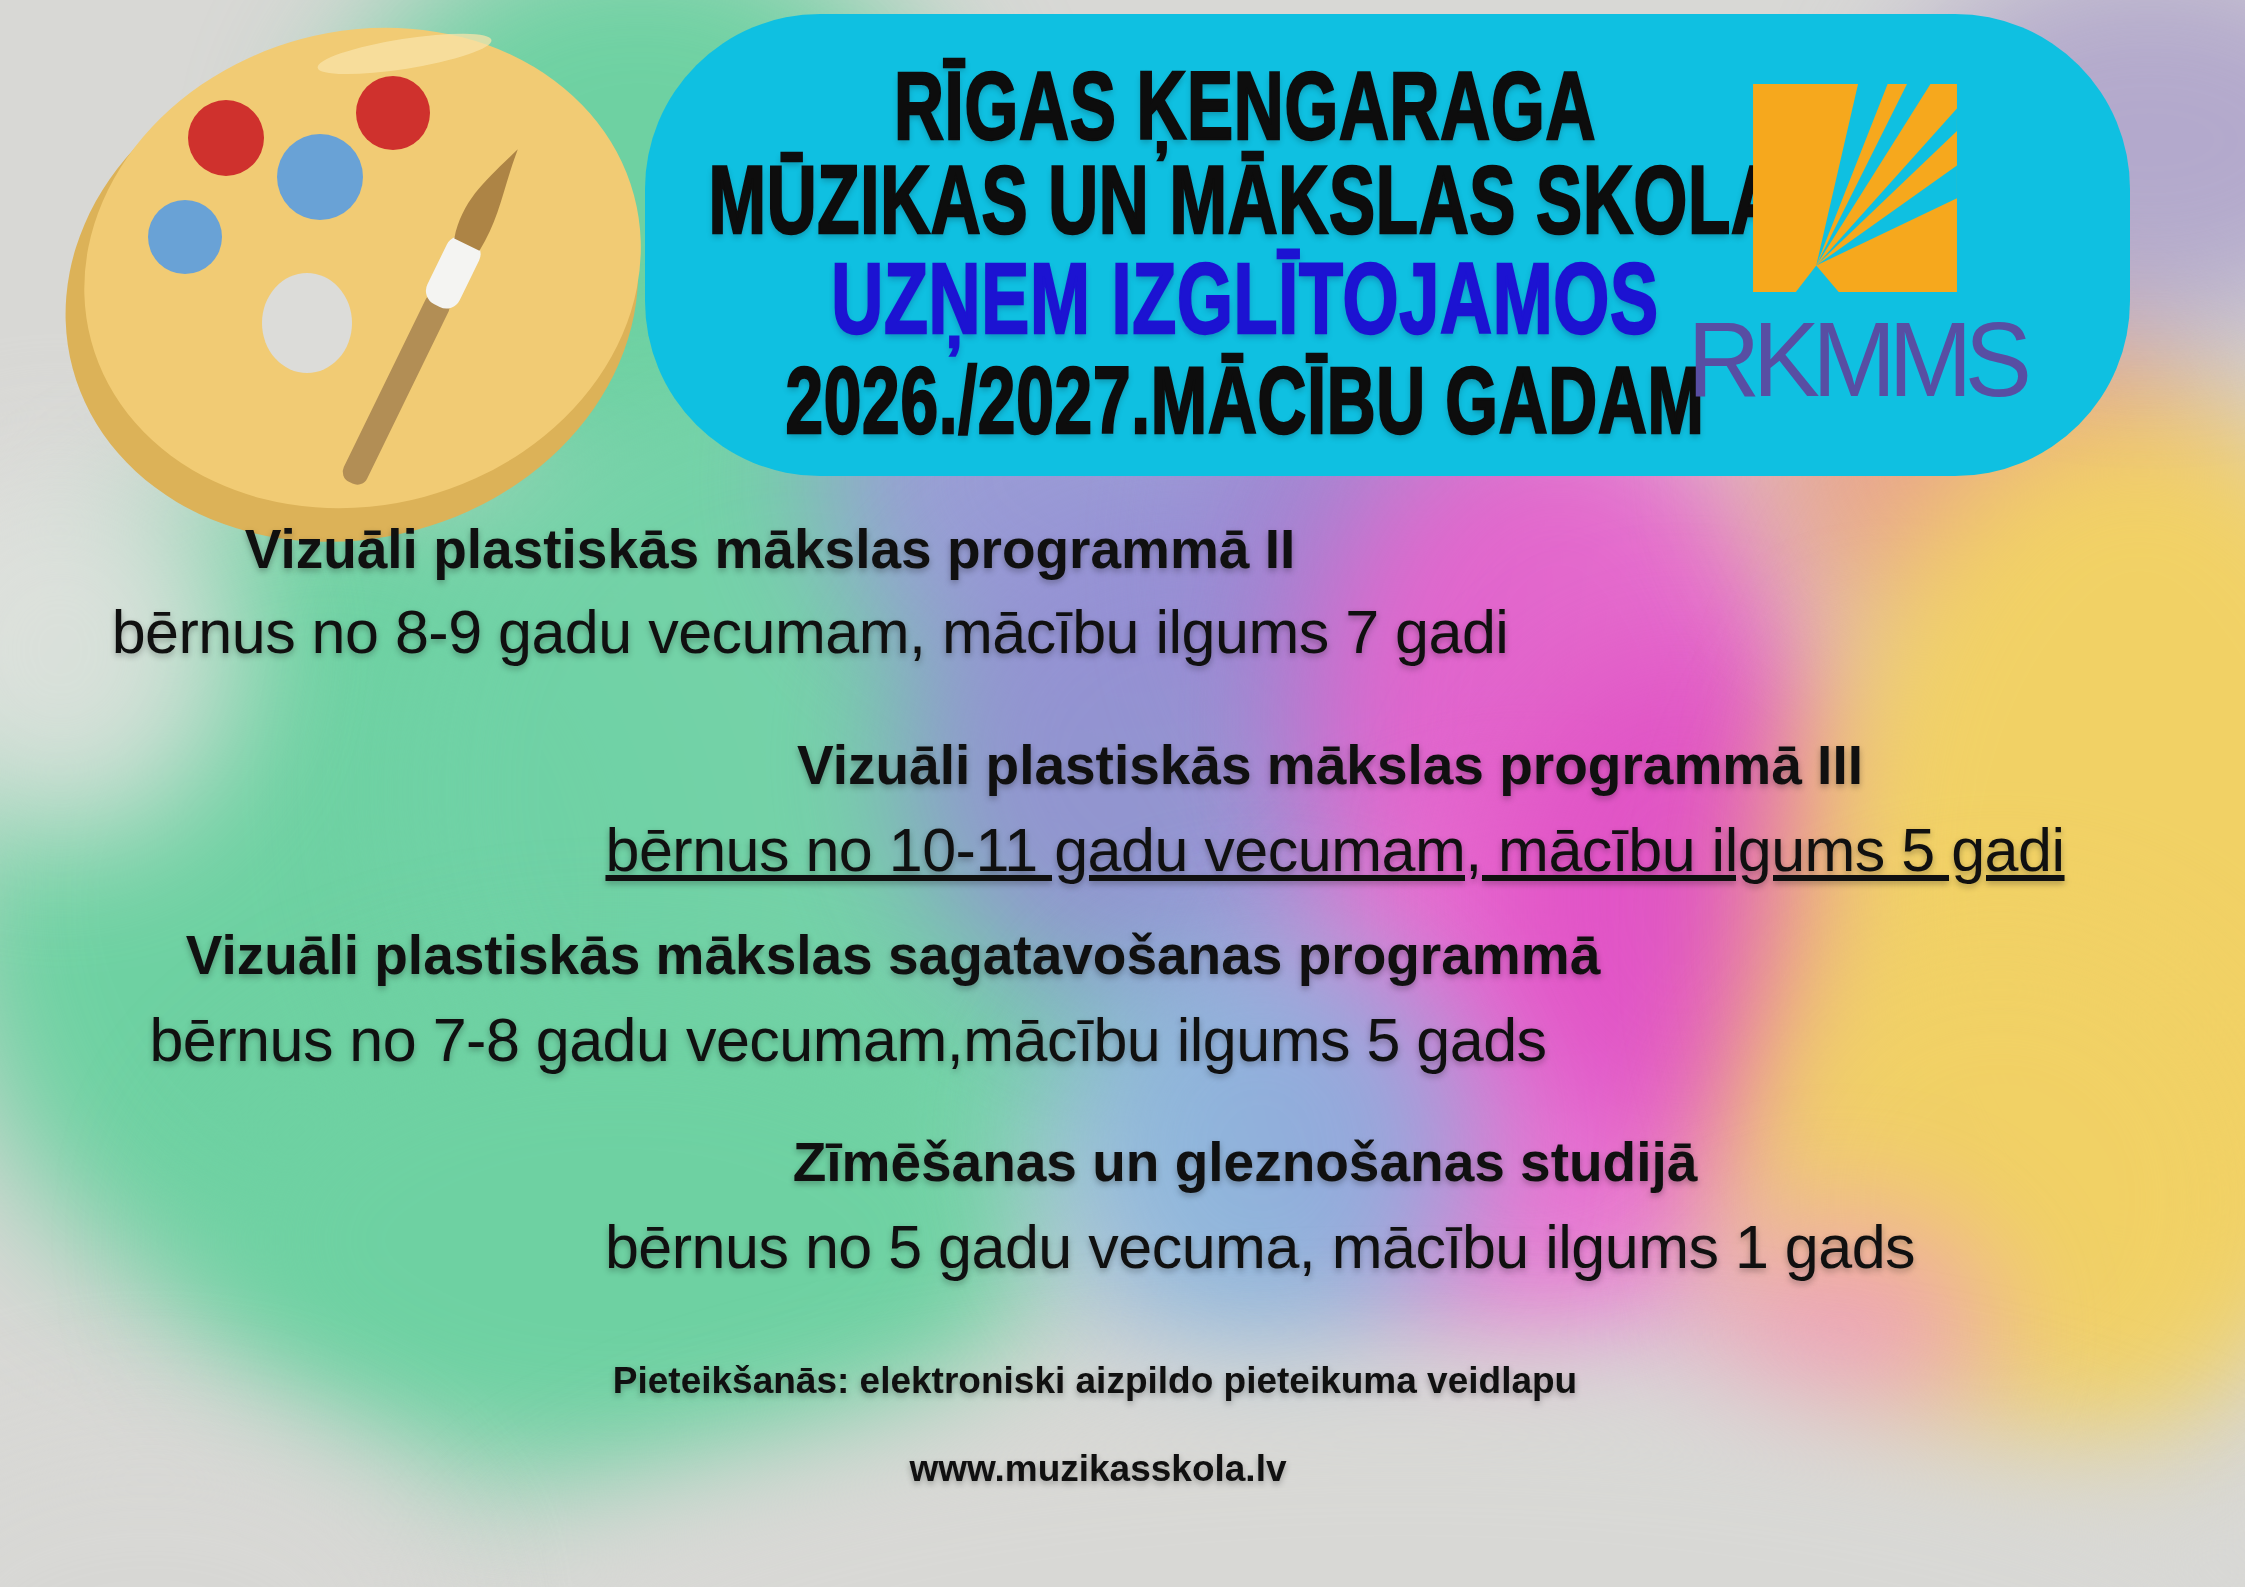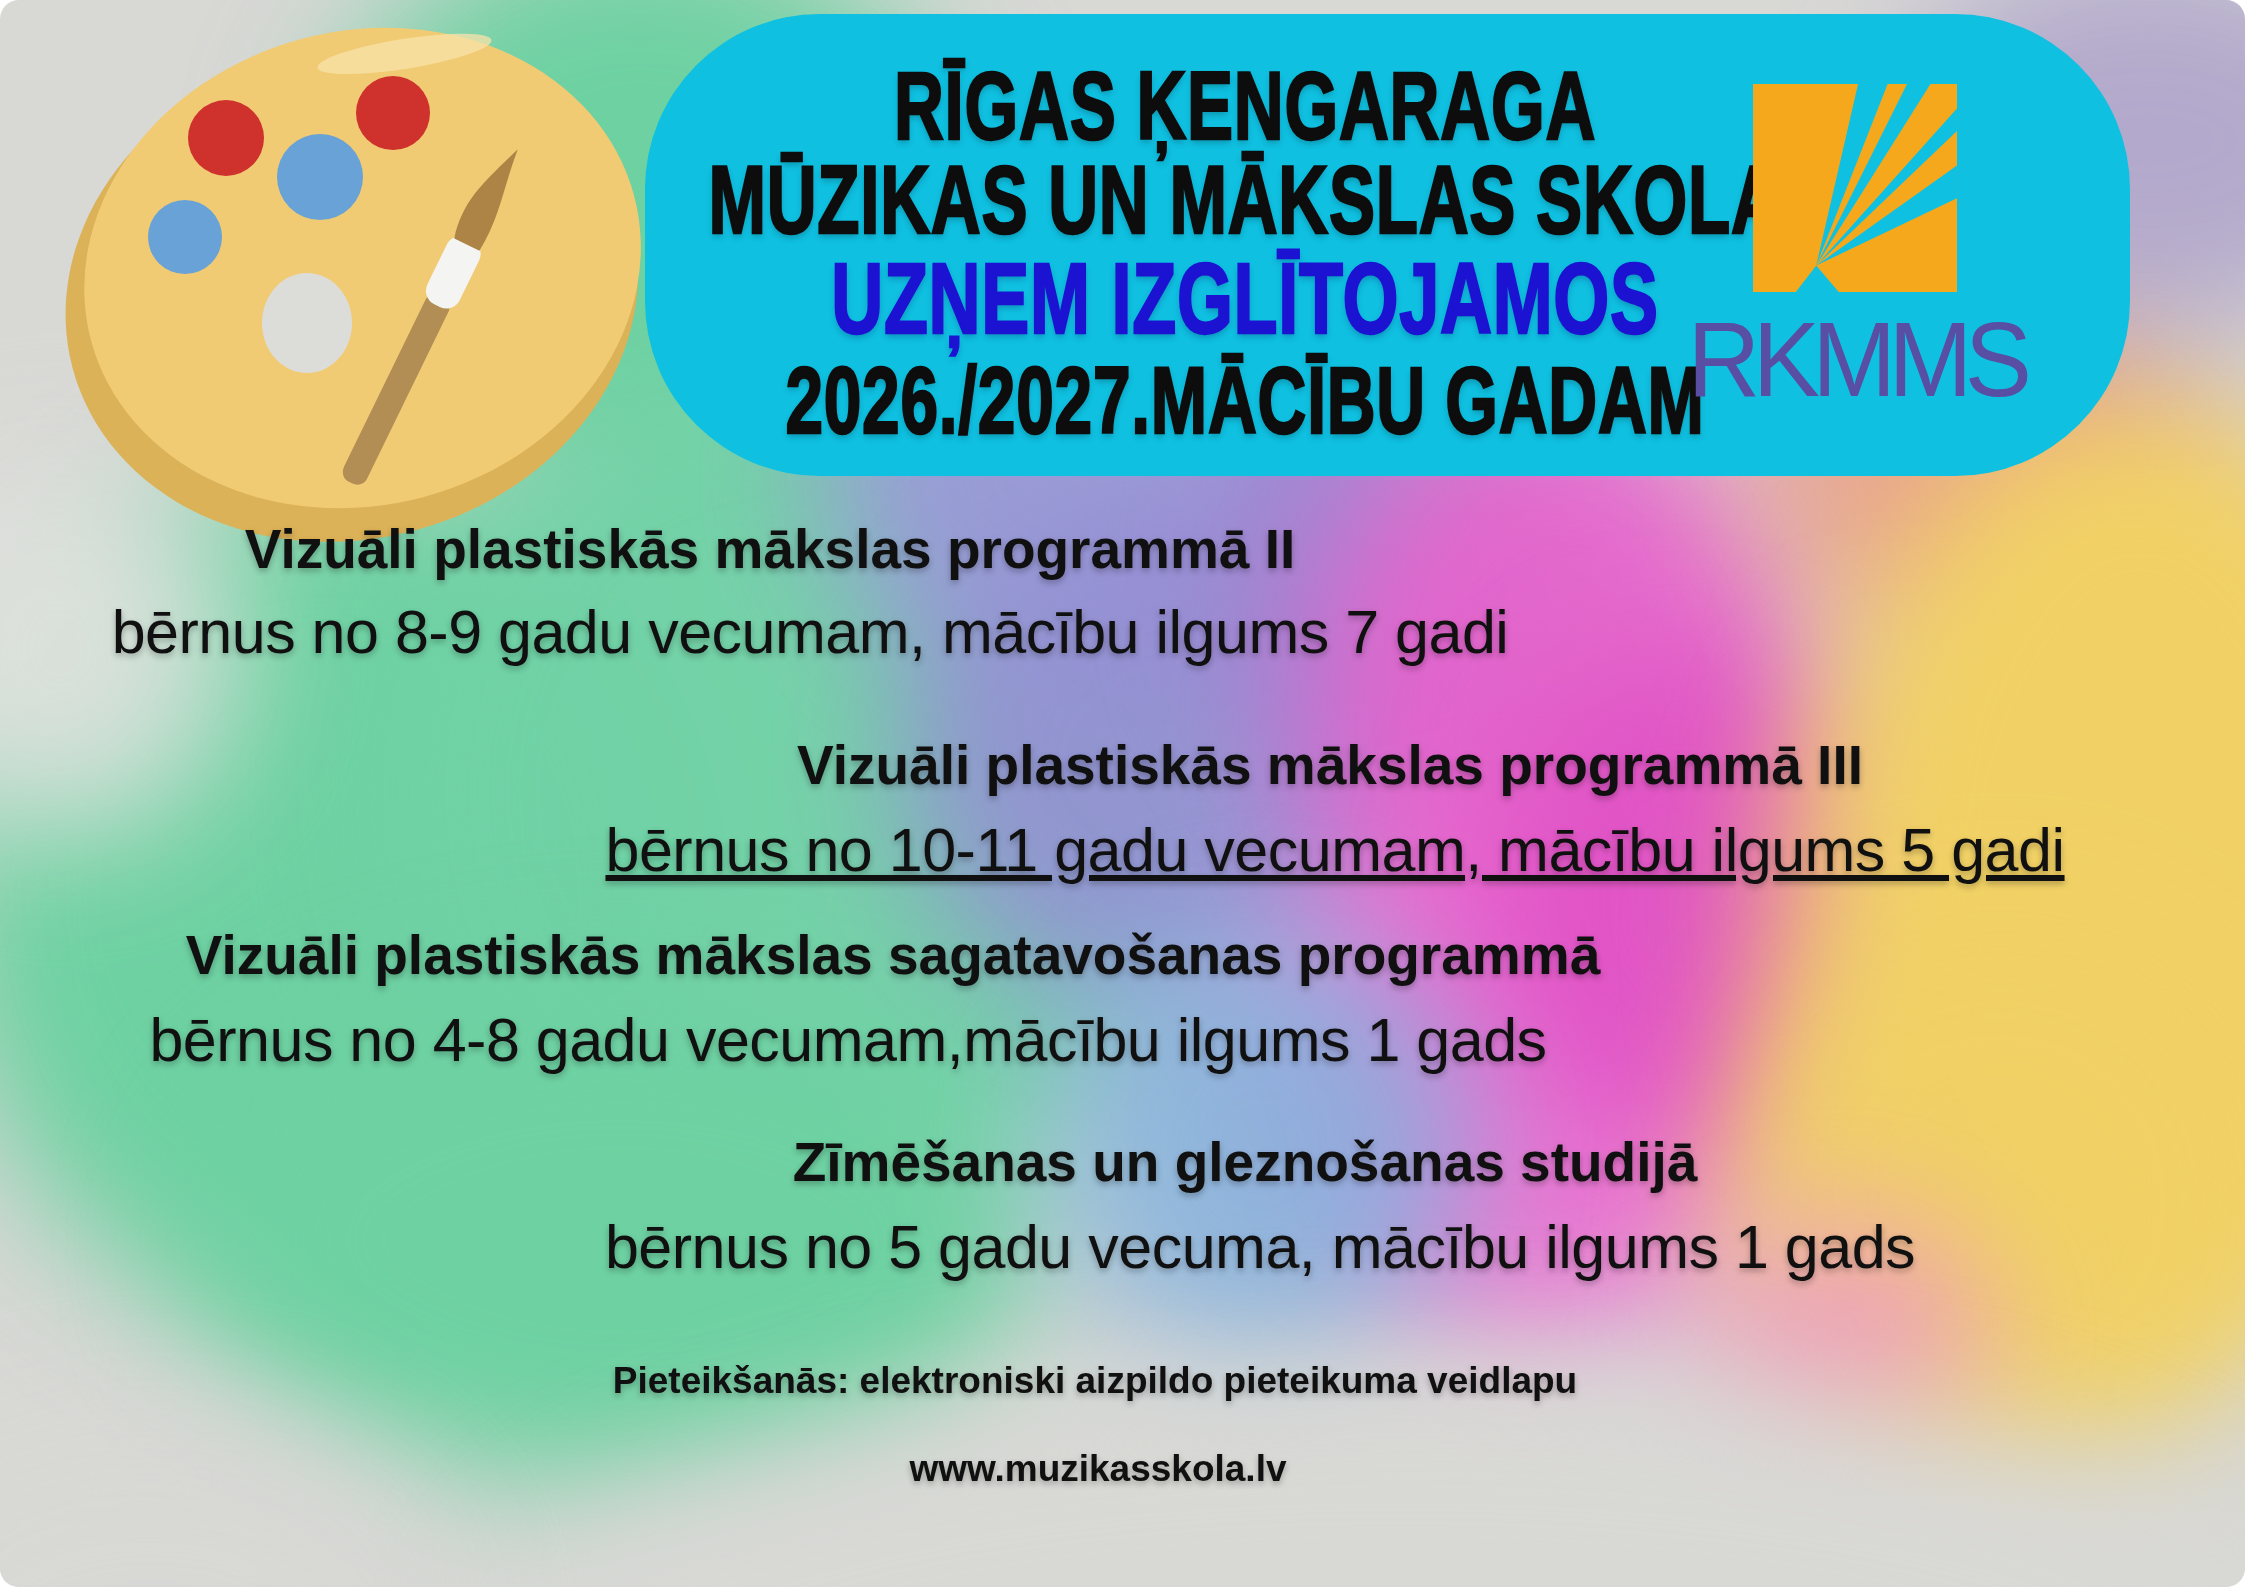--- a/index.html
+++ b/index.html
@@ -2,21 +2,20 @@
 <html><head>
 <meta charset="utf-8">
 <style>
   html,body{margin:0;padding:0;}
   body{font-family:"Liberation Sans", sans-serif;}
   .poster{
     position:relative;
     width:2245px;height:1587px;
     background:#d8d8d5;
     overflow:hidden;
-    border-radius:19px;
   }
   
   .wash{position:absolute;border-radius:50%;filter:blur(65px);}
   
   .panel{
     position:absolute;left:645px;top:14px;width:1485px;height:462px;
     background:#0fc0e1;border-radius:175px;
   }
   .hline{
     position:absolute;left:600px;white-space:nowrap;line-height:1;
@@ -114,21 +113,21 @@
   </div>
 
   <div>
     <div class="ptitle t1">Vizuāli plastiskās mākslas programmā II</div>
     <div class="pline  l1">bērnus no 8-9 gadu vecumam, mācību ilgums 7 gadi</div>
 
     <div class="ptitle t2">Vizuāli plastiskās mākslas programmā III</div>
     <div class="pline  l2">bērnus no 10-11 gadu vecumam, mācību ilgums 5 gadi</div>
 
     <div class="ptitle t3">Vizuāli plastiskās mākslas sagatavošanas programmā</div>
-    <div class="pline  l3">bērnus no 4-8 gadu vecumam,mācību ilgums 1 gads</div>
+    <div class="pline  l3">bērnus no 7-8 gadu vecumam,mācību ilgums 5 gads</div>
 
     <div class="ptitle t4">Zīmēšanas un gleznošanas studijā</div>
     <div class="pline  l4">bērnus no 5 gadu vecuma, mācību ilgums 1 gads</div>
   </div>
 
   <div>
     <div class="fline f1">Pieteikšanās: elektroniski aizpildo pieteikuma veidlapu</div>
     <div class="fline f2">www.muzikasskola.lv</div>
   </div>
 

